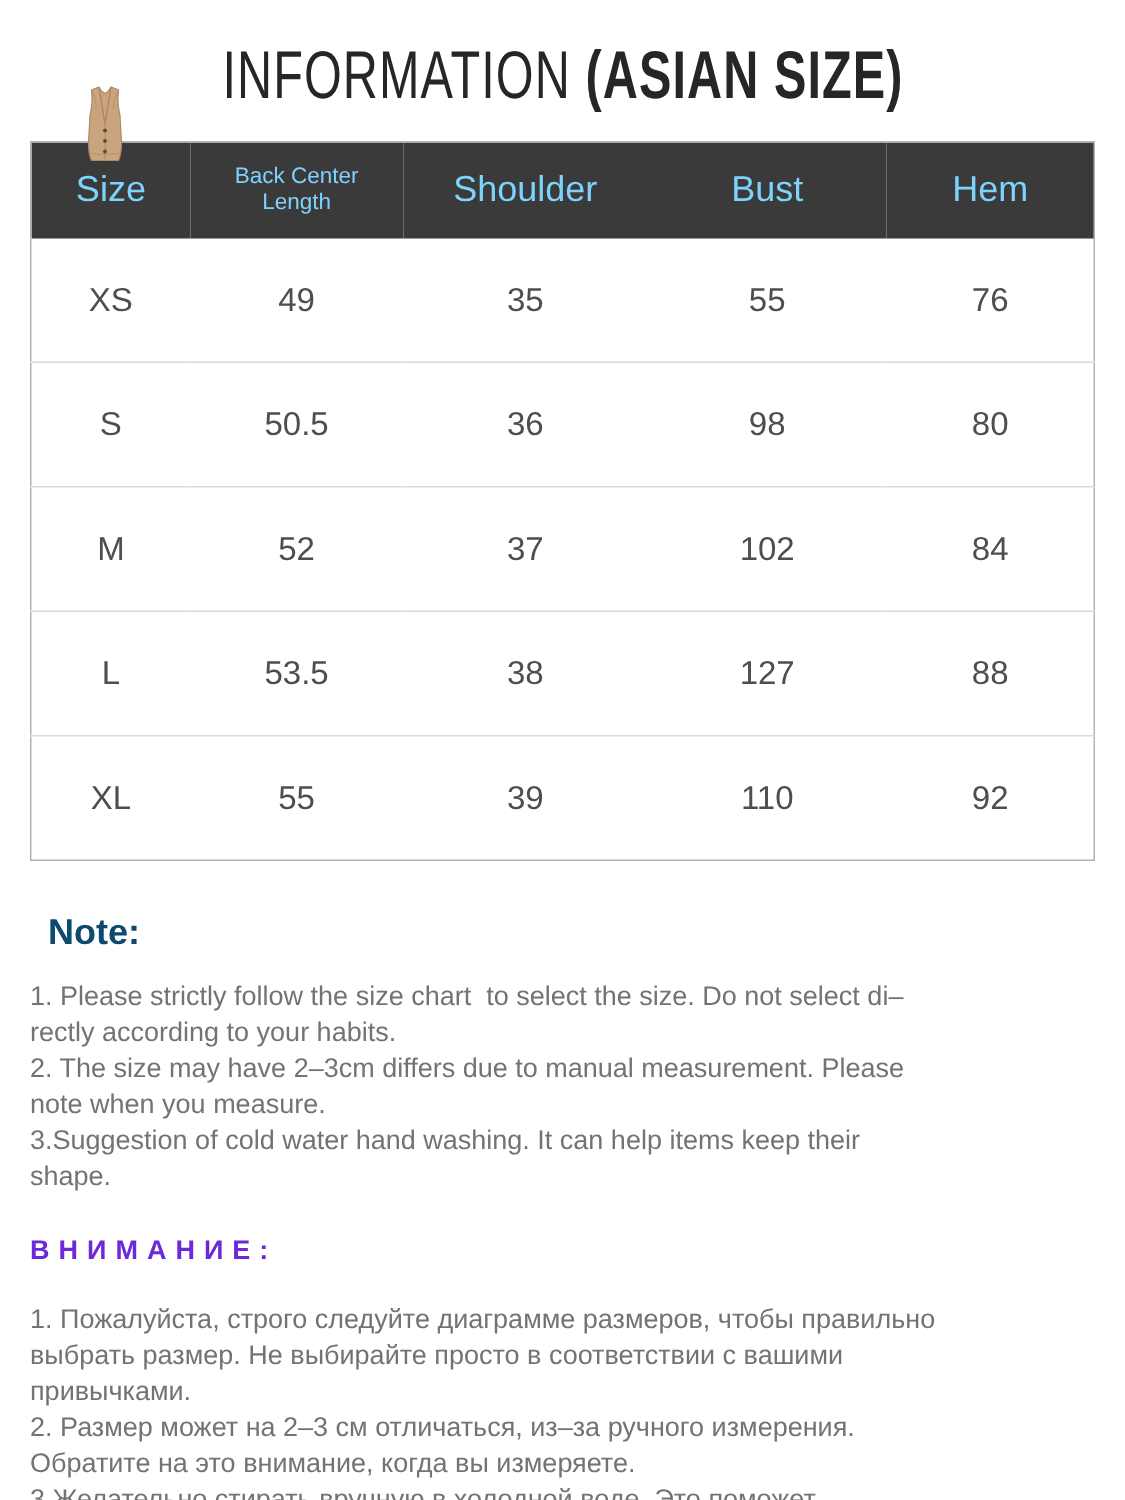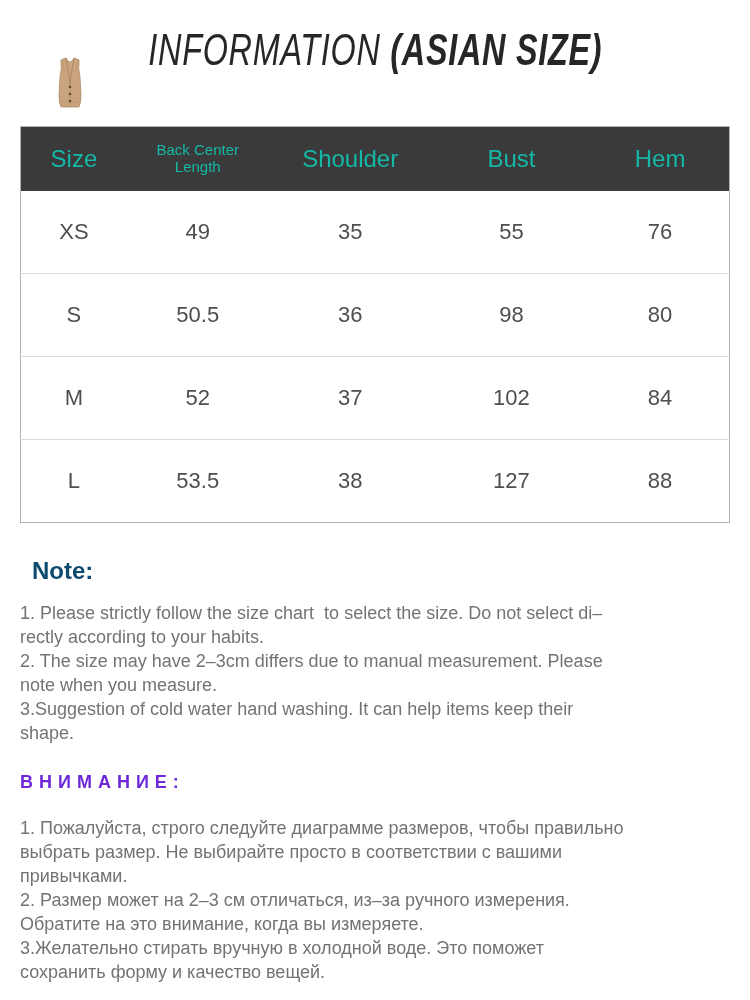--- a/index.html
+++ b/index.html
@@ -6,21 +6,21 @@
   body {
     width: 750px; height: 1000px;
     background: #ffffff;
     font-family: "Liberation Sans", sans-serif;
     overflow: hidden;
     -webkit-font-smoothing: antialiased;
   }
   .page { position: relative; width: 750px; height: 1000px; }
 
   
-  .hero { position: relative; height: 126px; font-style: italic; }
+  .hero { position: relative; height: 94px; }
   .title {
     position: absolute; left: 0; right: 0; top: 24px;
     margin: 0; text-align: center;
     font-weight: 400; color: #262626;
   }
   .title-inner {
     display: inline-block;
     transform: scaleX(0.72);
     transform-origin: 50% 50%;
     font-size: 45px;
@@ -33,21 +33,21 @@
   
   table.size-chart {
     border-collapse: collapse;
     table-layout: fixed;
     width: 710px;
     margin: 0 auto;
     border: 1px solid #b3b3b3;
   }
   .size-chart thead th {
     background: #3b3a3a;
-    color: #14b8a6;
+    color: #7dd3fc;
     font-weight: 400;
     height: 64px;
     font-size: 24px;
     text-align: center;
     vertical-align: middle;
     padding: 0;
     border: none;
   }
   .size-chart thead th.two-line {
     font-size: 15px;
@@ -148,20 +148,27 @@
         <td>102</td>
         <td>84</td>
       </tr>
       <tr>
         <td>L</td>
         <td>53.5</td>
         <td>38</td>
         <td>127</td>
         <td>88</td>
       </tr>
+      <tr>
+        <td>XL</td>
+        <td>55</td>
+        <td>39</td>
+        <td>110</td>
+        <td>92</td>
+      </tr>
     </tbody>
   </table>
 
   <section class="notes">
     <h2 class="note-heading">Note:</h2>
     <p class="note-body">1. Please strictly follow the size chart  to select the size. Do not select di–
 rectly according to your habits.
 2. The size may have 2–3cm differs due to manual measurement. Please
 note when you measure.
 3.Suggestion of cold water hand washing. It can help items keep their

